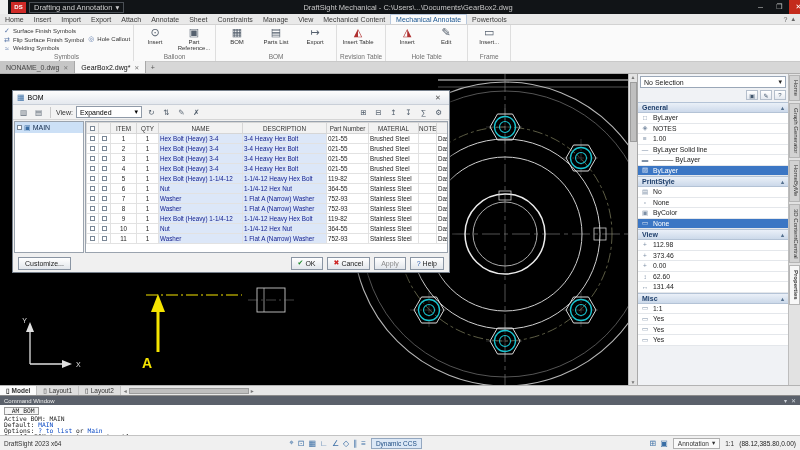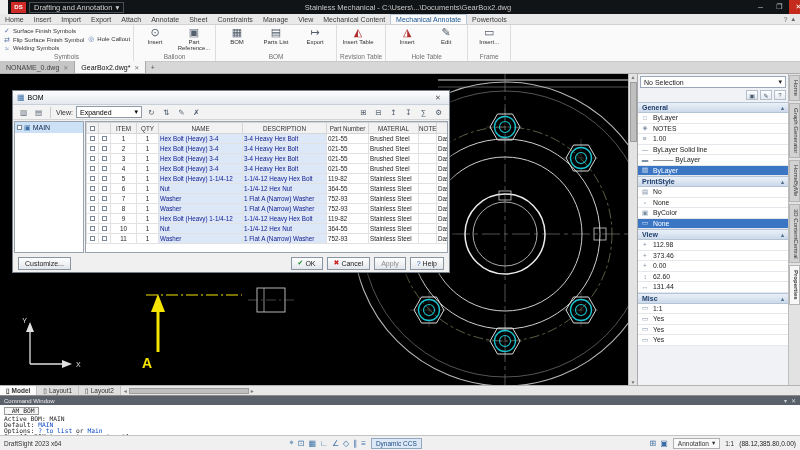--- a/index.html
+++ b/index.html
@@ -122,21 +122,21 @@
 <body>
 
 <div class="app">
 
   <div class="titlebar">
     <div class="logo">DS</div>
     <div class="workspace">
       <span>Drafting and Annotation</span>
       <span>▾</span>
     </div>
-    <div class="title-text">Stainless Mechanical - C:\Users\...\Documents\GearBox2.dwg</div>
+    <div class="title-text">DraftSight Mechanical - C:\Users\...\Documents\GearBox2.dwg</div>
     <div class="winbtns">
         <div class="winbtn">─</div>
         <div class="winbtn">❐</div>
         <div class="winbtn close">✕</div>
       </div>
   </div>
 
   <div class="ribbon-tabs">
     <div class="rtab">Home</div>
       <div class="rtab">Insert</div>

